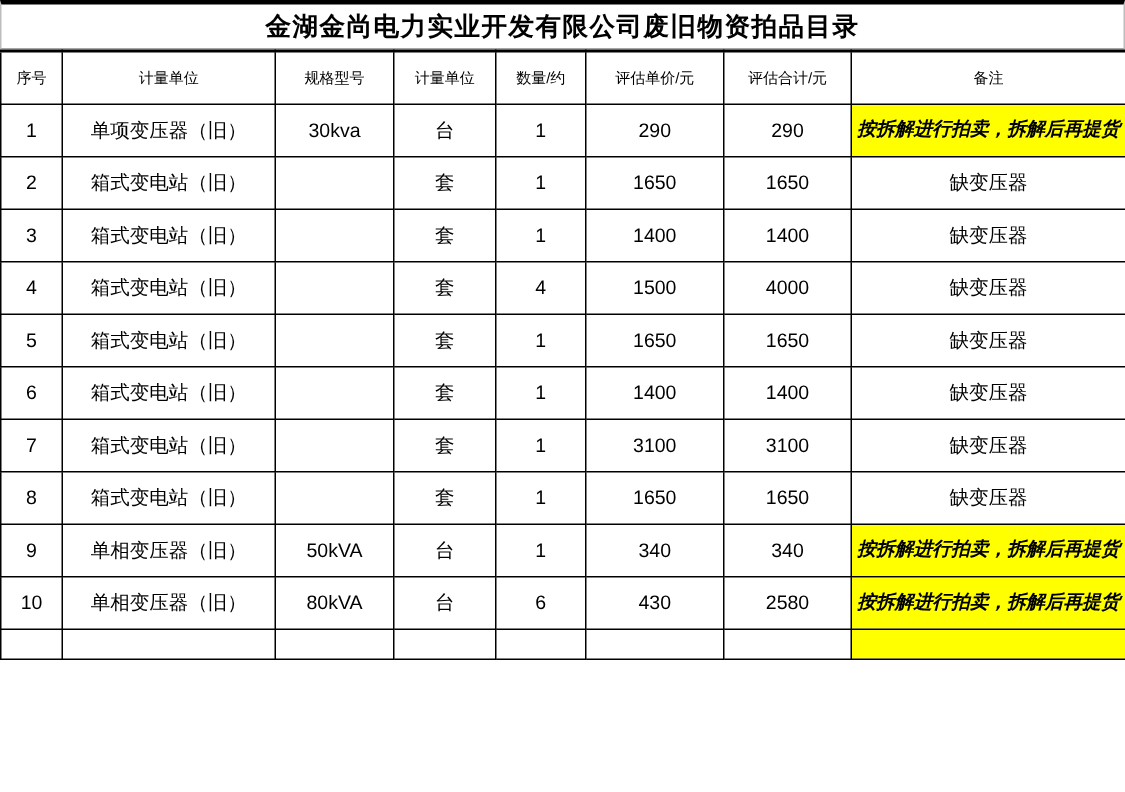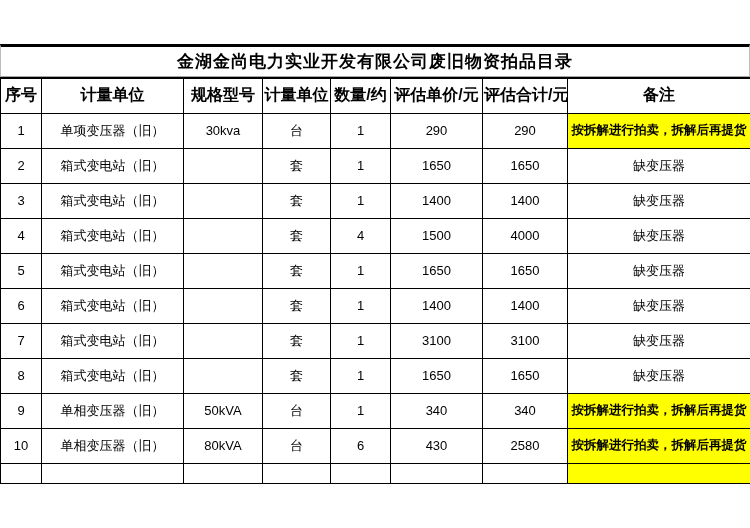--- a/index.html
+++ b/index.html
@@ -22,21 +22,20 @@
     border-left: 1px solid #bdbdbd;
     border-right: 1px solid #bdbdbd;
     border-bottom: 1px solid #a6a6a6;
     display: flex;
     align-items: center;
     justify-content: center;
     font-size: 17px;
     font-weight: bold;
     color: #000000;
     letter-spacing: 1px;
-    margin-top: 44px;
   }
   .subtitle-bar {
     box-sizing: border-box;
     height: 35px;
     border-left: 1px solid #bdbdbd;
     border-right: 1px solid #bdbdbd;
     display: flex;
     align-items: center;
     justify-content: center;
     font-size: 17px;
@@ -57,31 +56,32 @@
     text-align: center;
     vertical-align: middle;
     padding: 0 1px;
     overflow: hidden;
     white-space: nowrap;
     color: #000000;
   }
   table.catalog thead tr { height: 35px; }
   table.catalog tbody tr { height: 35px; }
   table.catalog th {
-    font-size: 16px;
-    font-weight: bold;
+    font-size: 10px;
+    font-weight: normal;
   }
   table.catalog td {
     font-size: 13px;
     font-weight: normal;
   }
   table.catalog td.hl {
     background: #ffff00;
     font-size: 12.5px;
     font-weight: bold;
+    font-style: italic;
   }
   
   table.catalog tr.partial { height: 20px; }
 </style>
 </head>
 <body>
 
 <div class="page">
 
   <div class="title-bar">金湖金尚电力实业开发有限公司废旧物资拍品目录</div>

